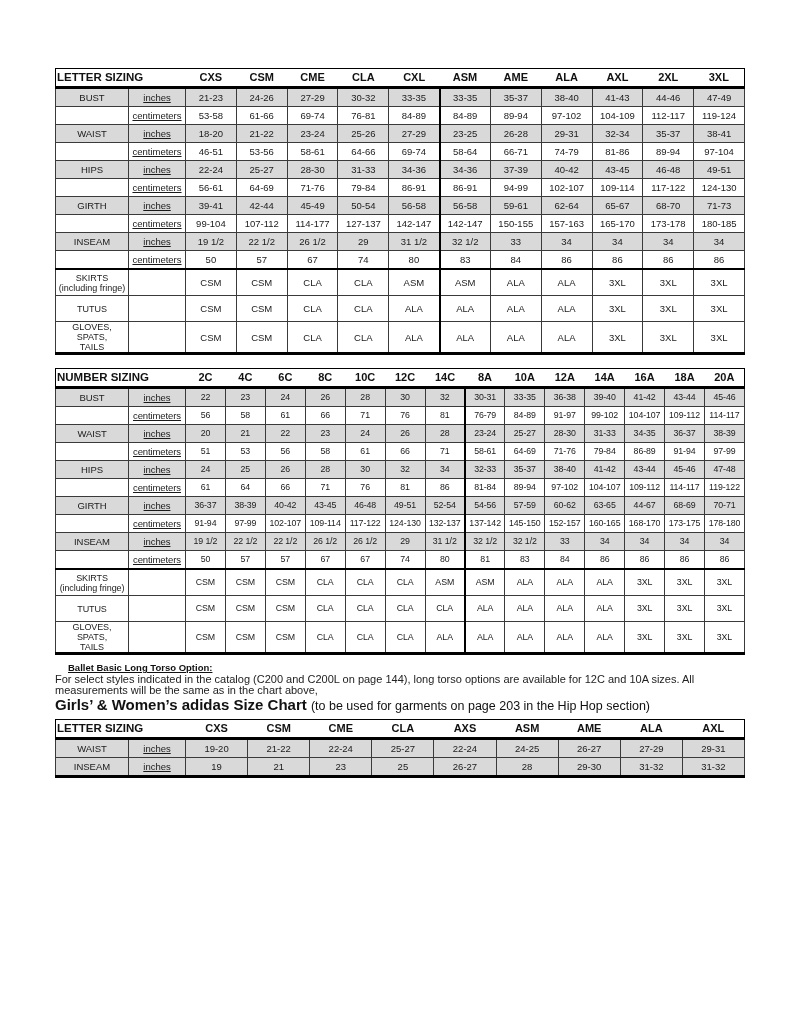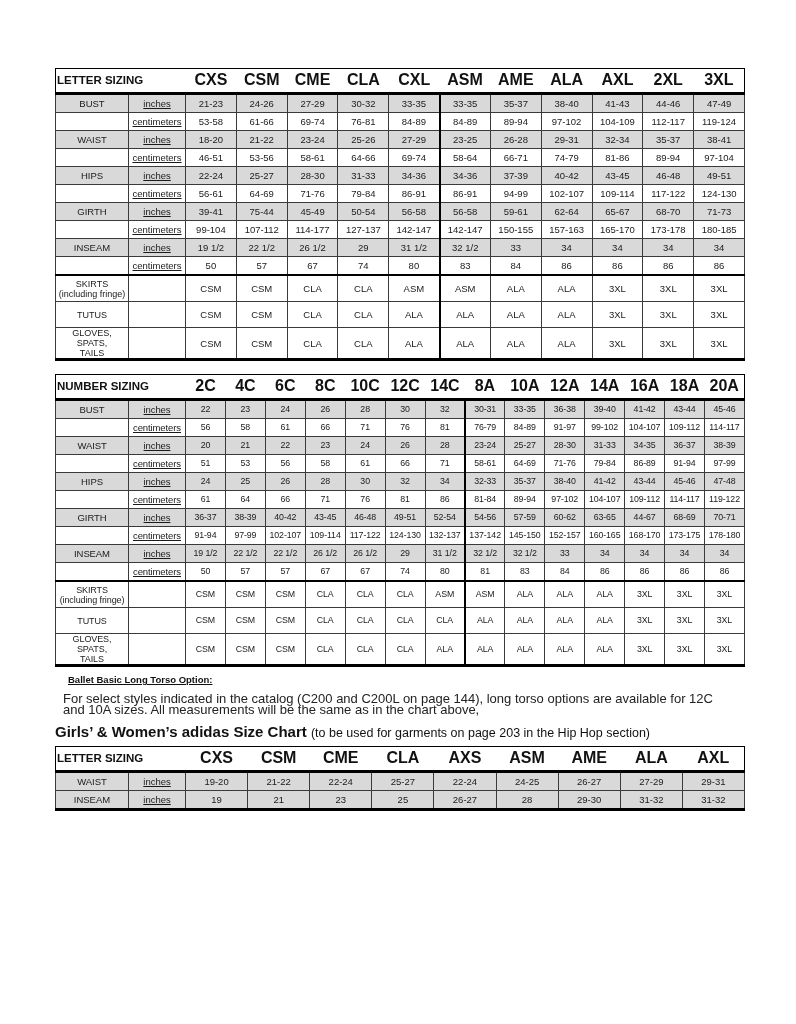--- a/index.html
+++ b/index.html
@@ -8,37 +8,37 @@
 
   h1.sec-title{font-size:15px;font-weight:bold;margin:0 0 4px 0;line-height:17px;color:#111;}
   h1.sec-title .sub{font-size:12.5px;font-weight:normal;}
 
   table.sizes{border-collapse:collapse;table-layout:fixed;width:690px;
     border-left:1px solid #000;border-right:1px solid #000;border-bottom:3px solid #000;margin:0 0 13px 0;}
   col.c-label{width:73px;}
   col.c-unit{width:57px;}
 
   .sizes thead th{border-top:1px solid #000;border-bottom:3px solid #000;padding:2px 0 3px 0;
-    font-size:16px;font-weight:bold;text-align:center;color:#111;}
+    font-size:11px;font-weight:bold;text-align:center;color:#111;}
   .sizes thead th.hlabel{text-align:left;font-size:11.5px;padding-left:1px;}
 
   .sizes td{border:1px solid #3a3a3a;text-align:center;height:17px;padding:0 1px;
     font-size:9.5px;line-height:11px;color:#1a1a1a;overflow:hidden;white-space:nowrap;}
   .sizes tr.shaded td{background:#d9d9d9;}
   .sizes td.lbl{font-size:9.5px;}
   .sizes td.unit{font-size:9.5px;text-decoration:underline;}
   .sizes tr.acc td{height:25px;}
   .sizes tr.acc-first td{border-top:2.5px solid #000;}
   .sizes td.adult{border-left:2.5px solid #000;}
   .sizes td.acc-lbl{font-size:9px;line-height:10px;white-space:normal;}
   .t-number td{font-size:8.8px;letter-spacing:-0.1px;}
 
   .footnote{margin:-6px 0 0 0;}
   .footnote .fn-head{font-size:9.5px;font-weight:bold;text-decoration:underline;color:#111;margin:0 0 1px 13px;}
-  .footnote .fn-body{font-size:13px;line-height:11px;color:#222;margin:8px;}
+  .footnote .fn-body{font-size:11px;line-height:11px;color:#222;margin:0;}
 
   .gap-title{margin-top:14px;}
 </style>
 </head>
 <body>
 
 <div class="page">
 
 
   <div>
@@ -162,21 +162,21 @@
             <td class="val">94-99</td>
             <td class="val">102-107</td>
             <td class="val">109-114</td>
             <td class="val">117-122</td>
             <td class="val">124-130</td>
           </tr>
           <tr class="shaded">
             <td class="lbl">GIRTH</td>
             <td class="unit">inches</td>
             <td class="val">39-41</td>
-            <td class="val">75-44</td>
+            <td class="val">42-44</td>
             <td class="val">45-49</td>
             <td class="val">50-54</td>
             <td class="val">56-58</td>
             <td class="val adult">56-58</td>
             <td class="val">59-61</td>
             <td class="val">62-64</td>
             <td class="val">65-67</td>
             <td class="val">68-70</td>
             <td class="val">71-73</td>
           </tr>

